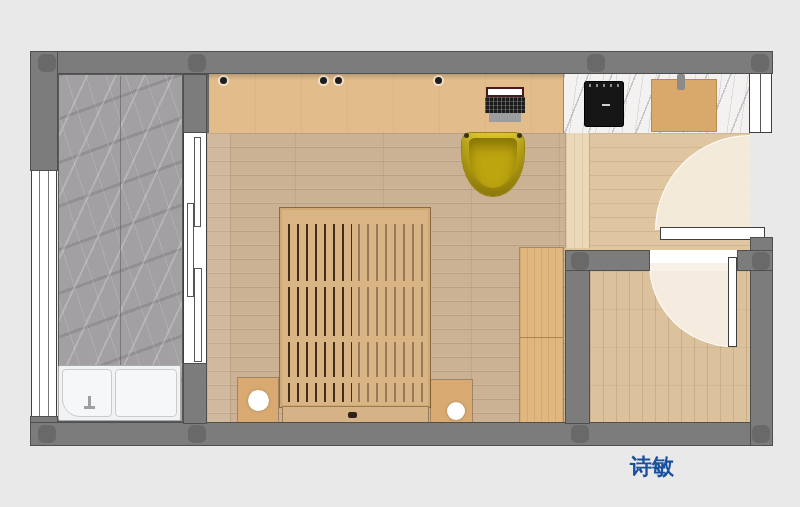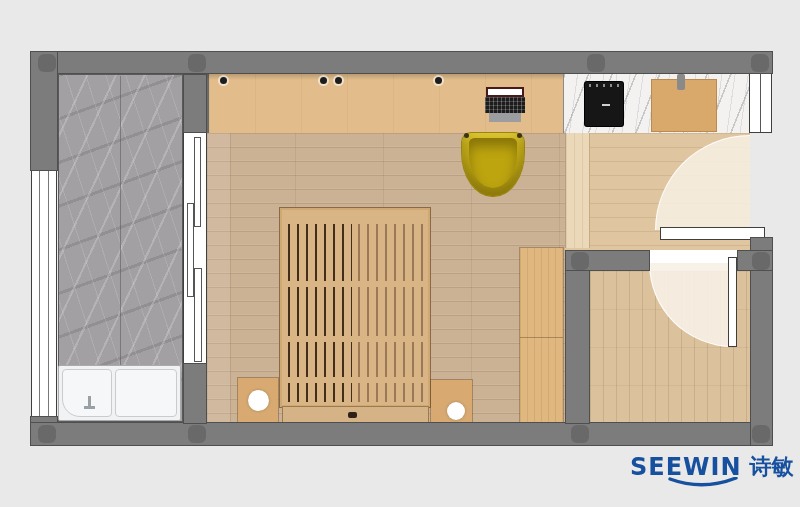--- a/index.html
+++ b/index.html
@@ -155,22 +155,16 @@
   <div class="abs col" style="left:587px;top:54px;width:18px;height:18px;"></div>
   <div class="abs col" style="left:751px;top:54px;width:18px;height:18px;"></div>
   <div class="abs col" style="left:38px;top:425px;width:18px;height:18px;"></div>
   <div class="abs col" style="left:188px;top:425px;width:18px;height:18px;"></div>
   <div class="abs col" style="left:571px;top:425px;width:18px;height:18px;"></div>
   <div class="abs col" style="left:752px;top:425px;width:18px;height:18px;"></div>
   <div class="abs col" style="left:571px;top:252px;width:18px;height:18px;"></div>
   <div class="abs col" style="left:752px;top:252px;width:18px;height:18px;"></div>
 
   <div class="abs logo" style="left:630px;top:455px;">
-    <div style="position:relative;">
-      <span class="latin">SEEWIN</span>
-      <svg width="70" height="12" viewBox="0 0 70 12" style="position:absolute;left:38px;top:22px;">
-        <path d="M2,2 Q35,14 68,1" fill="none" stroke="#17509f" stroke-width="3.4" stroke-linecap="round"></path>
-      </svg>
-    </div>
     <span class="cjk">诗敏</span>
   </div>
 
 </div>
 
 </body></html>

